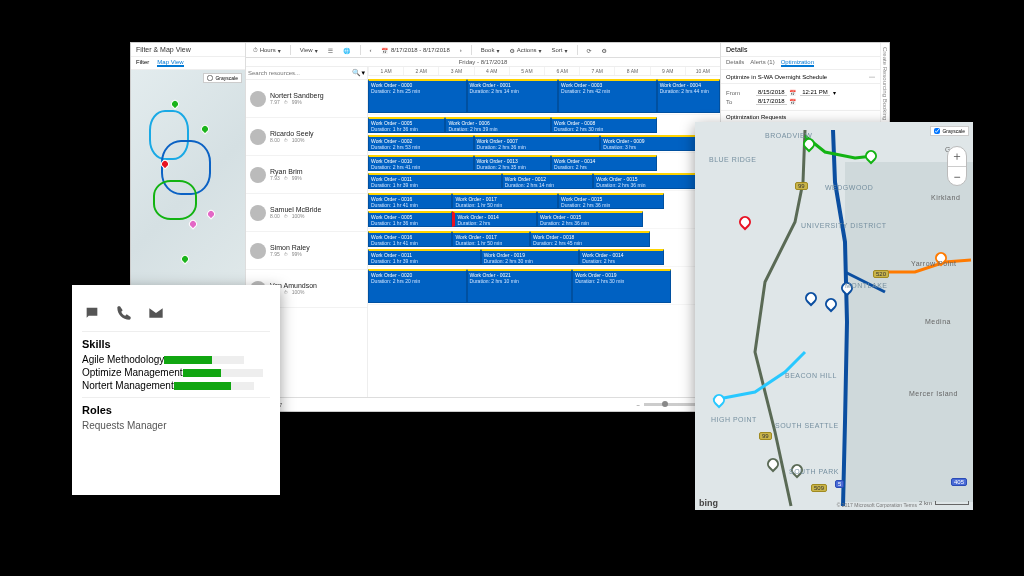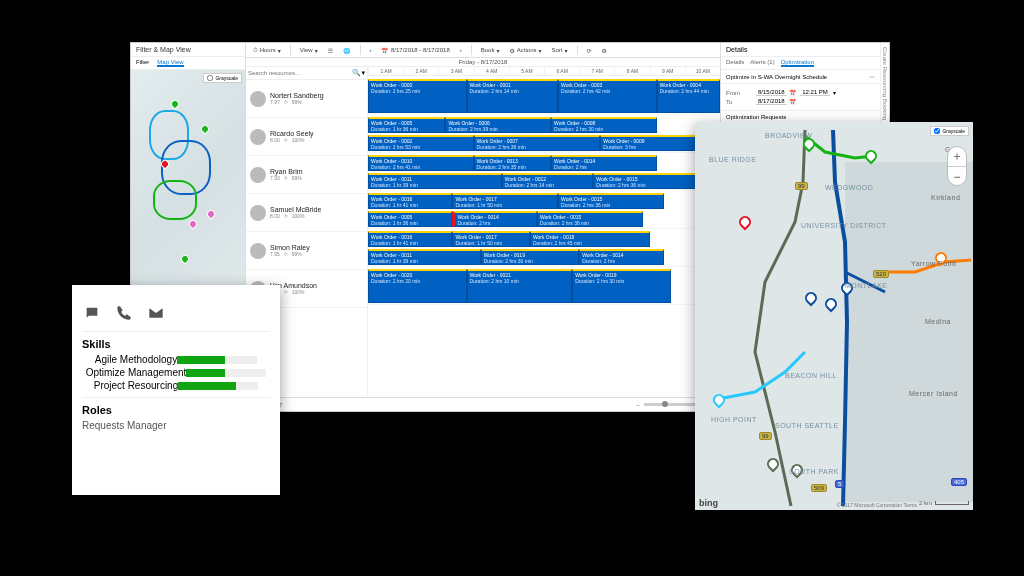--- a/index.html
+++ b/index.html
@@ -60,21 +60,21 @@
   .vside{writing-mode:vertical-rl;font-size:6px;color:#888;padding:4px 1px;border-left:1px solid #eee;background:#fff;}
   
   .card{position:absolute;left:72px;top:285px;width:208px;height:210px;background:#fff;box-shadow:0 4px 14px rgba(0,0,0,.4);padding:10px;font-size:11px;}
   .card .top{display:flex;gap:10px;align-items:center;}
   .card .photo{width:46px;height:46px;border-radius:4px;background:linear-gradient(135deg,#caa 0%,#987 100%);}
   .card .pname{color:#0078d4;font-size:14px;}
   .card .tz{color:#777;font-size:10px;}
   .card .icons{display:flex;gap:16px;margin:10px 0 8px 2px;color:#555;}
   .card .icons svg{width:16px;height:16px;fill:#555;}
   .card h4{font-size:11px;margin:6px 0 4px;border-top:1px solid #eee;padding-top:6px;}
-  .skill{display:flex;align-items:center;justify-content:center;font-size:10px;margin:2px 0;}
+  .skill{display:flex;align-items:center;justify-content:flex-start;font-size:10px;margin:2px 0;}
   .bar{width:80px;height:8px;background:#eee;position:relative;}
   .bar i{position:absolute;left:0;top:0;bottom:0;background:#11a611;}
   
   .bigmap{position:absolute;left:695px;top:122px;width:278px;height:388px;background:#eef1f2;box-shadow:0 4px 14px rgba(0,0,0,.4);overflow:hidden;}
   .bigmap .area{position:absolute;background:#dfe6e8;}
   .bigmap .lbl{position:absolute;font-size:7px;color:#7690a0;letter-spacing:.5px;}
   .bigmap .hwy{position:absolute;background:#c9b44a;border:1px solid #a08a20;color:#333;font-size:6px;padding:0 2px;border-radius:2px;}
   .bigmap svg.routes{position:absolute;inset:0;width:100%;height:100%;}
   .bigmap .mpin{position:absolute;width:12px;height:12px;border-radius:50% 50% 50% 0;transform:rotate(-45deg);border:2px solid;background:#fff;}
   .bigmap .gstoggle{top:4px;right:4px;}
@@ -494,21 +494,21 @@
           <i style="width:60%"></i>
         </span>
       </div>
       <div class="skill">
         <span>Optimize Management</span>
         <span class="bar">
           <i style="width:48%"></i>
         </span>
       </div>
       <div class="skill">
-        <span>Project Resourcing</span>
+        <span>Nortert Management</span>
         <span class="bar">
           <i style="width:72%"></i>
         </span>
       </div>
     </div>
   <h4>Roles</h4>
   <div style="font-size:10px;color:#555;">Requests Manager</div>
 </div>
 
 <div class="bigmap">

